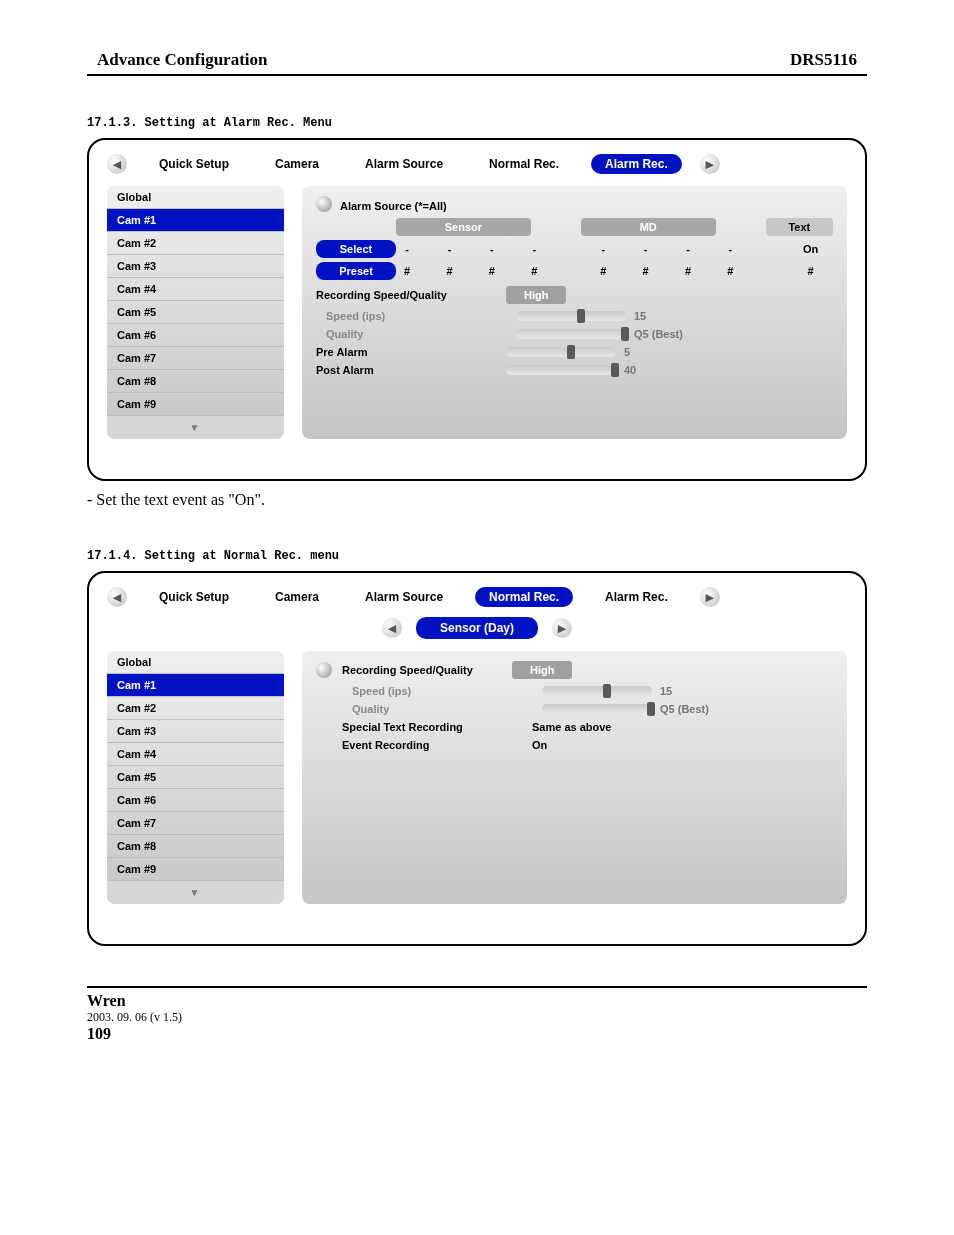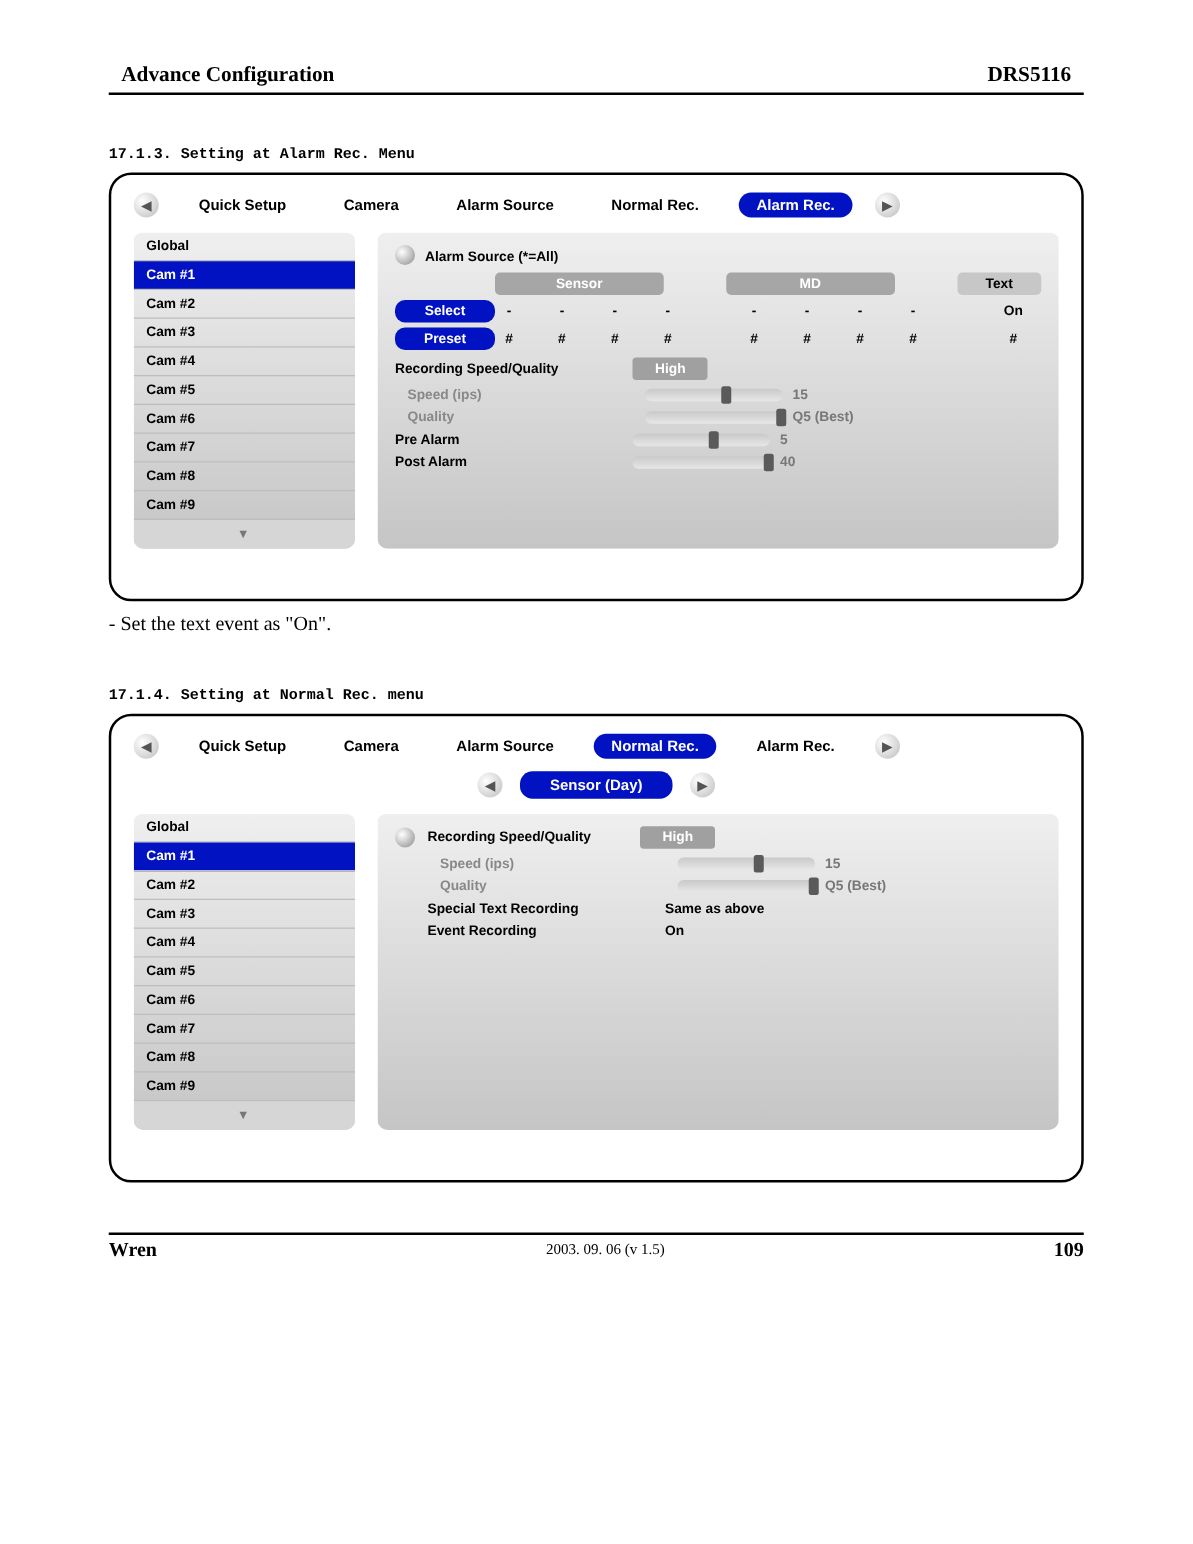--- a/index.html
+++ b/index.html
@@ -199,20 +199,21 @@
     gap:14px;
     margin-bottom:10px;
   }
   .ftr {
     display: flex;
     justify-content: space-between;
     font-size: 14px;
     border-top: 2px solid #000;
     margin-top: 40px;
     padding-top: 4px;
+    flex-direction: column;
   }
   .ftr .l { font-weight: bold; font-size:16px; }
   .ftr .c { font-size:12px; }
   .ftr .r { font-weight: bold; font-size:16px; }
 </style>
 </head>
 <body>
 
 <div class="page">
 

